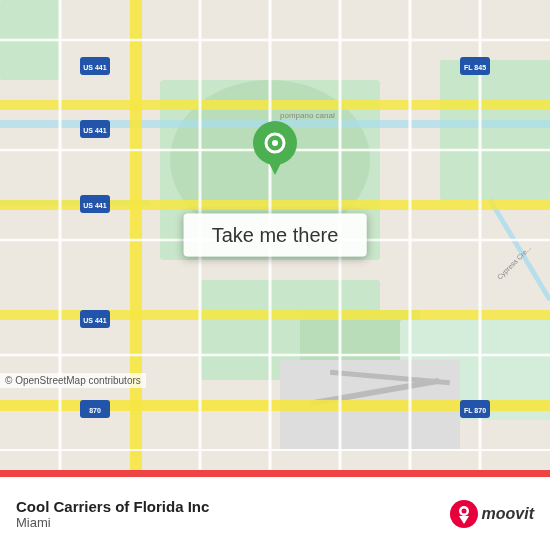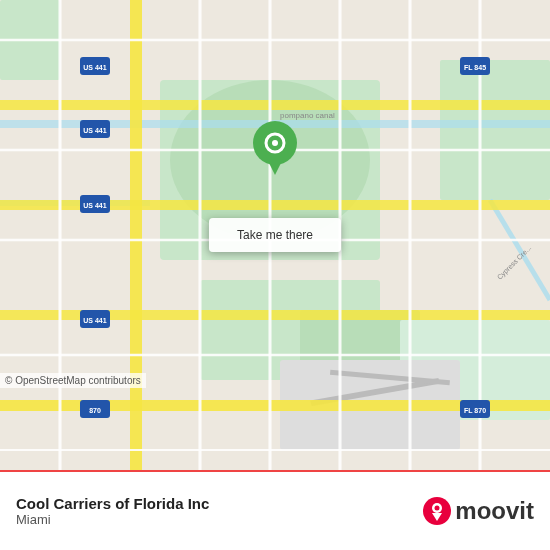--- a/index.html
+++ b/index.html
@@ -28,21 +28,21 @@
     }
 
     
     #bottom-bar {
       width: 550px;
       height: 80px;
       background: #fff;
       display: flex;
       align-items: center;
       padding: 16px 16px;
-      border-top: 2px solid #ef4444;
+      border-top: 7px solid #ef4444;
       position: relative;
     }
 
     .bottom-text {
       flex: 1;
     }
 
     .location-name {
       font-size: 15px;
       font-weight: 600;
@@ -59,36 +59,37 @@
       align-items: center;
       gap: 4px;
     }
 
     .moovit-icon {
       width: 28px;
       height: 28px;
     }
 
     .moovit-text {
-      font-size: 24px;
+      font-size: 16px;
       font-weight: 700;
       color: #333;
+      font-style: italic;
     }
 
     
     .take-me-there-btn {
       position: absolute;
       left: 50%;
       top: 50%;
       transform: translate(-50%, -50%);
       background: rgba(255,255,255,0.92);
       border: none;
       border-radius: 4px;
       padding: 10px 28px;
-      font-size: 12px;
+      font-size: 20px;
       font-weight: 500;
       color: #333;
       cursor: pointer;
       box-shadow: 0 2px 8px rgba(0,0,0,0.3);
       white-space: nowrap;
       z-index: 20;
     }
 
     
     .map-pin {

